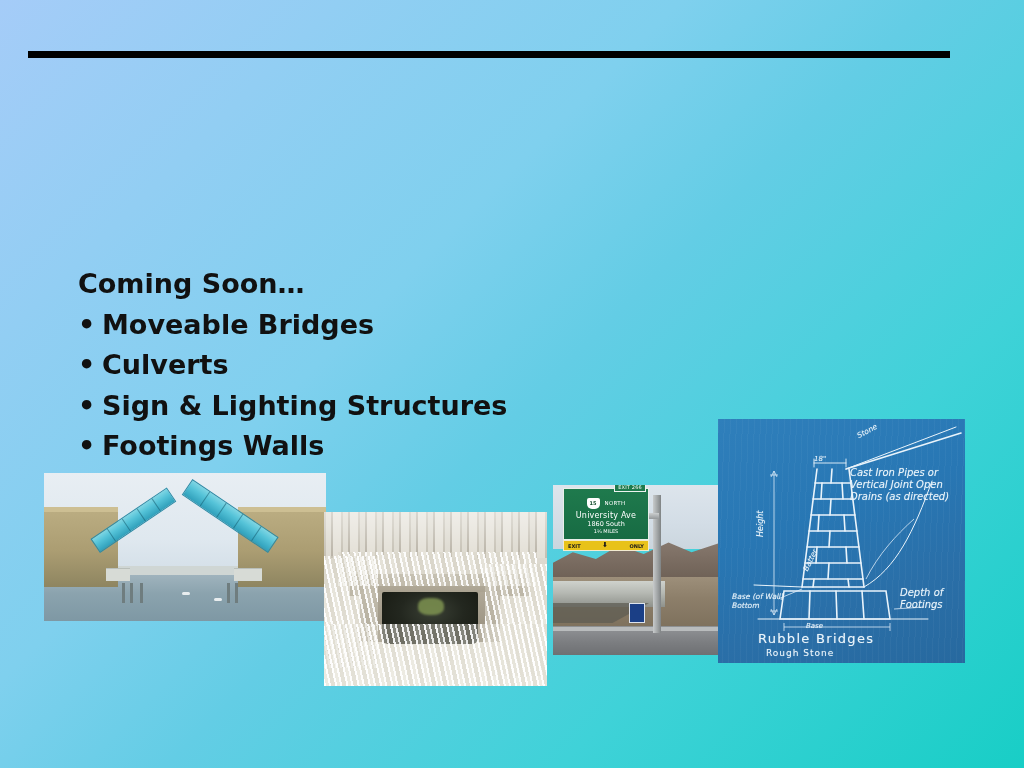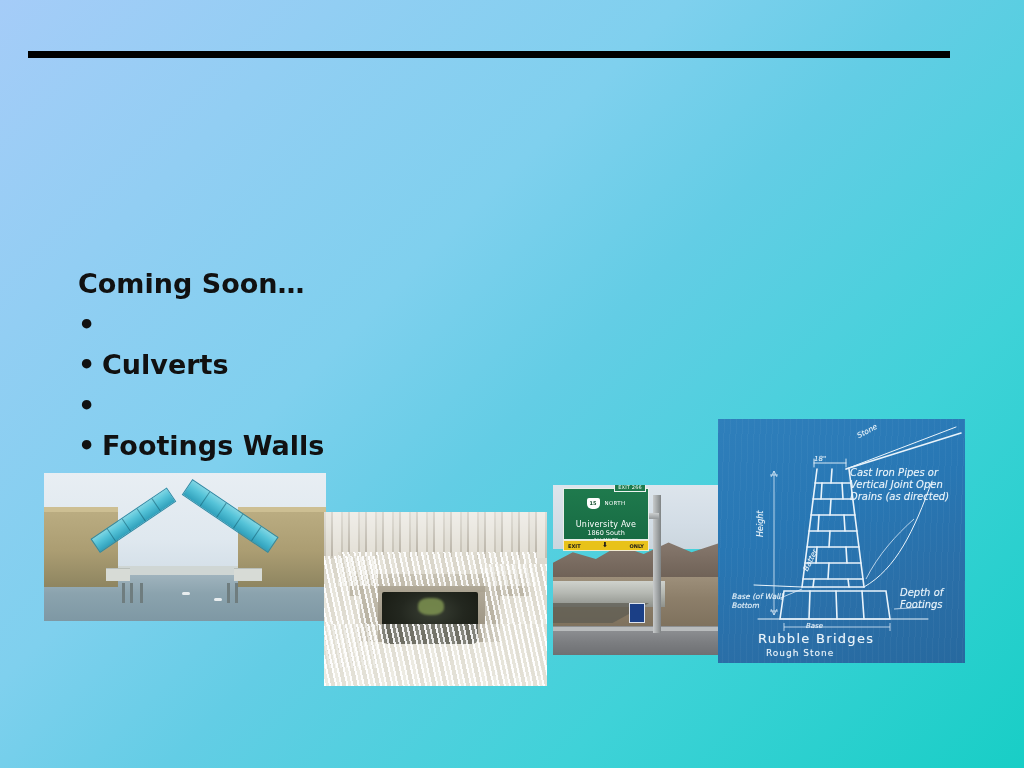--- a/index.html
+++ b/index.html
@@ -240,21 +240,21 @@
   .gs-shield-row {
     display: flex; align-items: center; justify-content: center;
     gap: 5px; margin-top: 7px;
   }
   .gs-shield {
     width: 13px; height: 11px; background: #ffffff; color: #16502f;
     font-size: 5px; font-weight: bold; line-height: 11px;
     border-radius: 2px 2px 5px 5px;
   }
   .gs-dir { font-size: 5.5px; letter-spacing: .3px; }
-  .gs-primary { font-size: 8px; margin-top: 12px; letter-spacing: .2px; }
+  .gs-primary { font-size: 8px; margin-top: 3px; letter-spacing: .2px; }
   .gs-sec { font-size: 6.5px; margin-top: 1px; }
   .gs-dist { font-size: 5px; margin-top: 1px; }
   .yellow-panel {
     position: absolute; left: 10px; top: 55px; width: 86px; height: 11px;
     background: #e8c21a; border: 1px solid #f2ead0; box-sizing: border-box;
     display: flex; align-items: center; justify-content: space-between;
     padding: 0 4px; color: #1a1a1a; font-size: 5px; font-weight: bold;
   }
   .yp-arrow { font-size: 7px; line-height: 1; }
   .blue-sign {
@@ -298,27 +298,29 @@
 
   <div id="title-block">
     <div id="title-rule"></div>
   </div>
 
   <div id="body-block">
     <div class="body-line">Coming Soon…</div>
 
     <div class="body-line bullet-line">
       <span class="bullet-mark">•</span>
+      <span>Moveable Bridges</span>
     </div>
     <div class="body-line bullet-line">
       <span class="bullet-mark">•</span>
       <span>Culverts</span>
     </div>
     <div class="body-line bullet-line">
       <span class="bullet-mark">•</span>
+      <span>Sign &amp; Lighting Structures</span>
     </div>
     <div class="body-line bullet-line">
       <span class="bullet-mark">•</span>
       <span>Footings Walls</span>
     </div>
   </div>
 
   <div class="photo" id="photo-bridge">
     <div class="bridge-sky"></div>
     <div class="bridge-farbank"></div>

